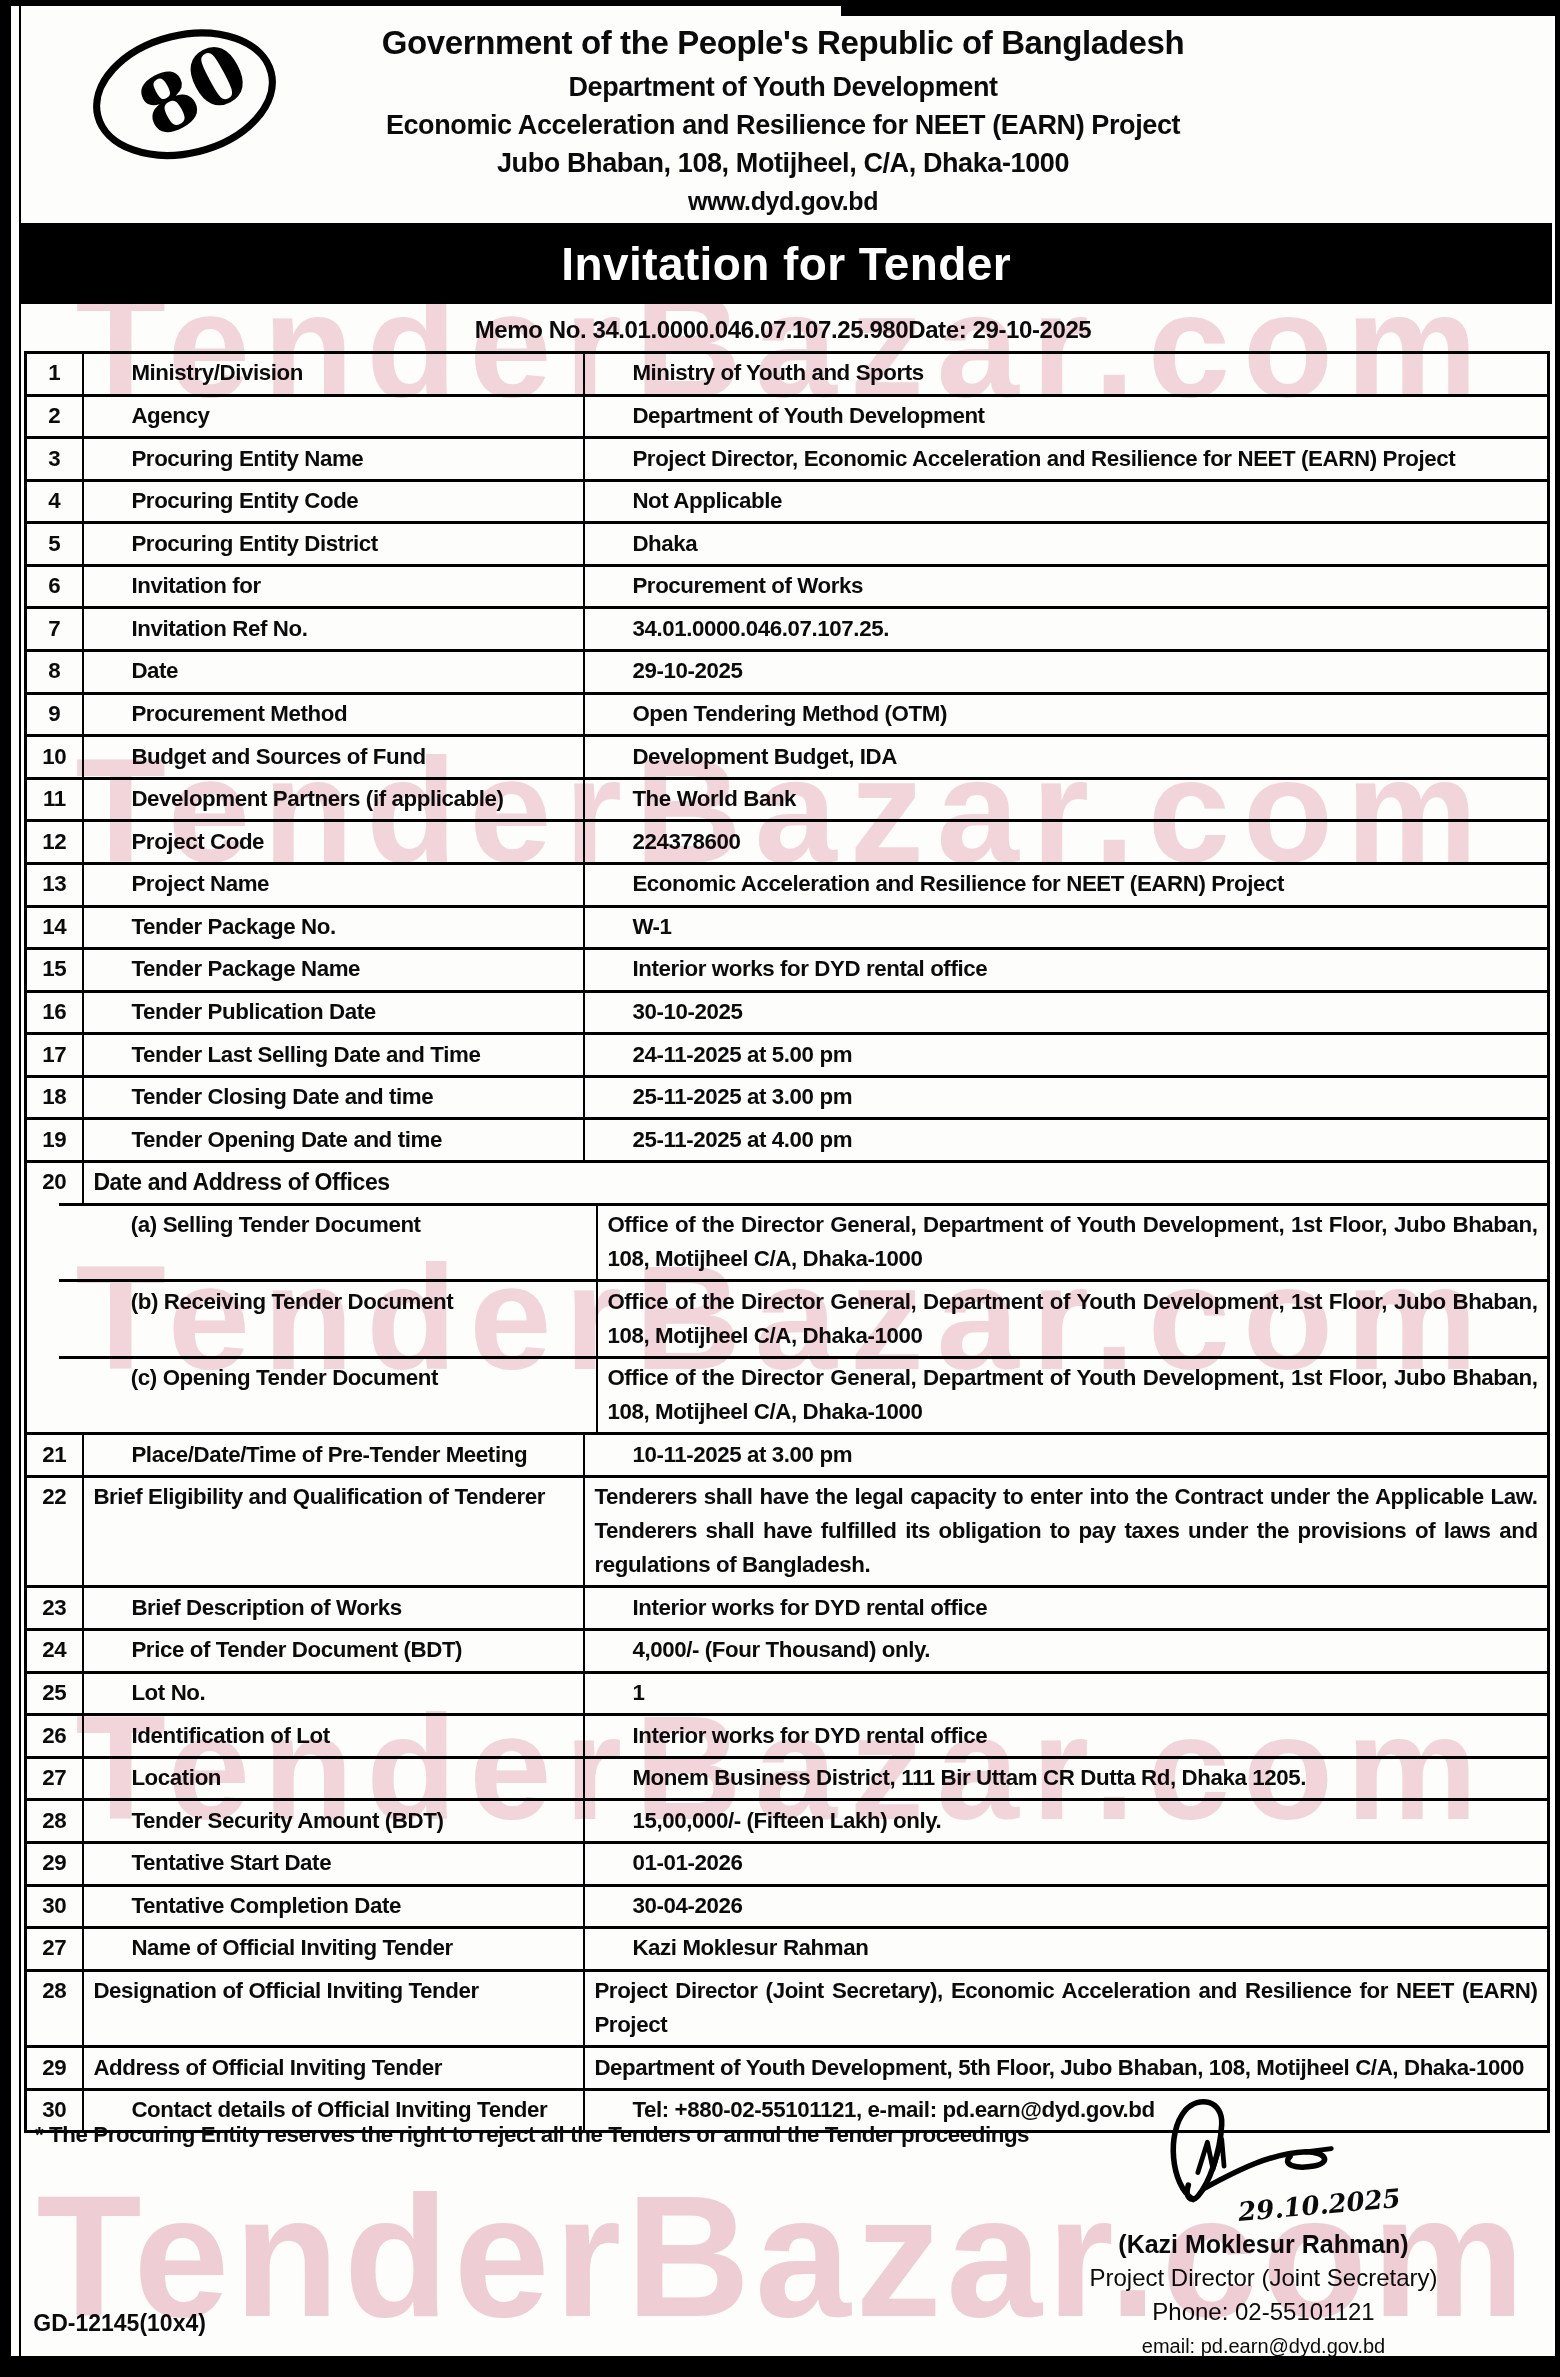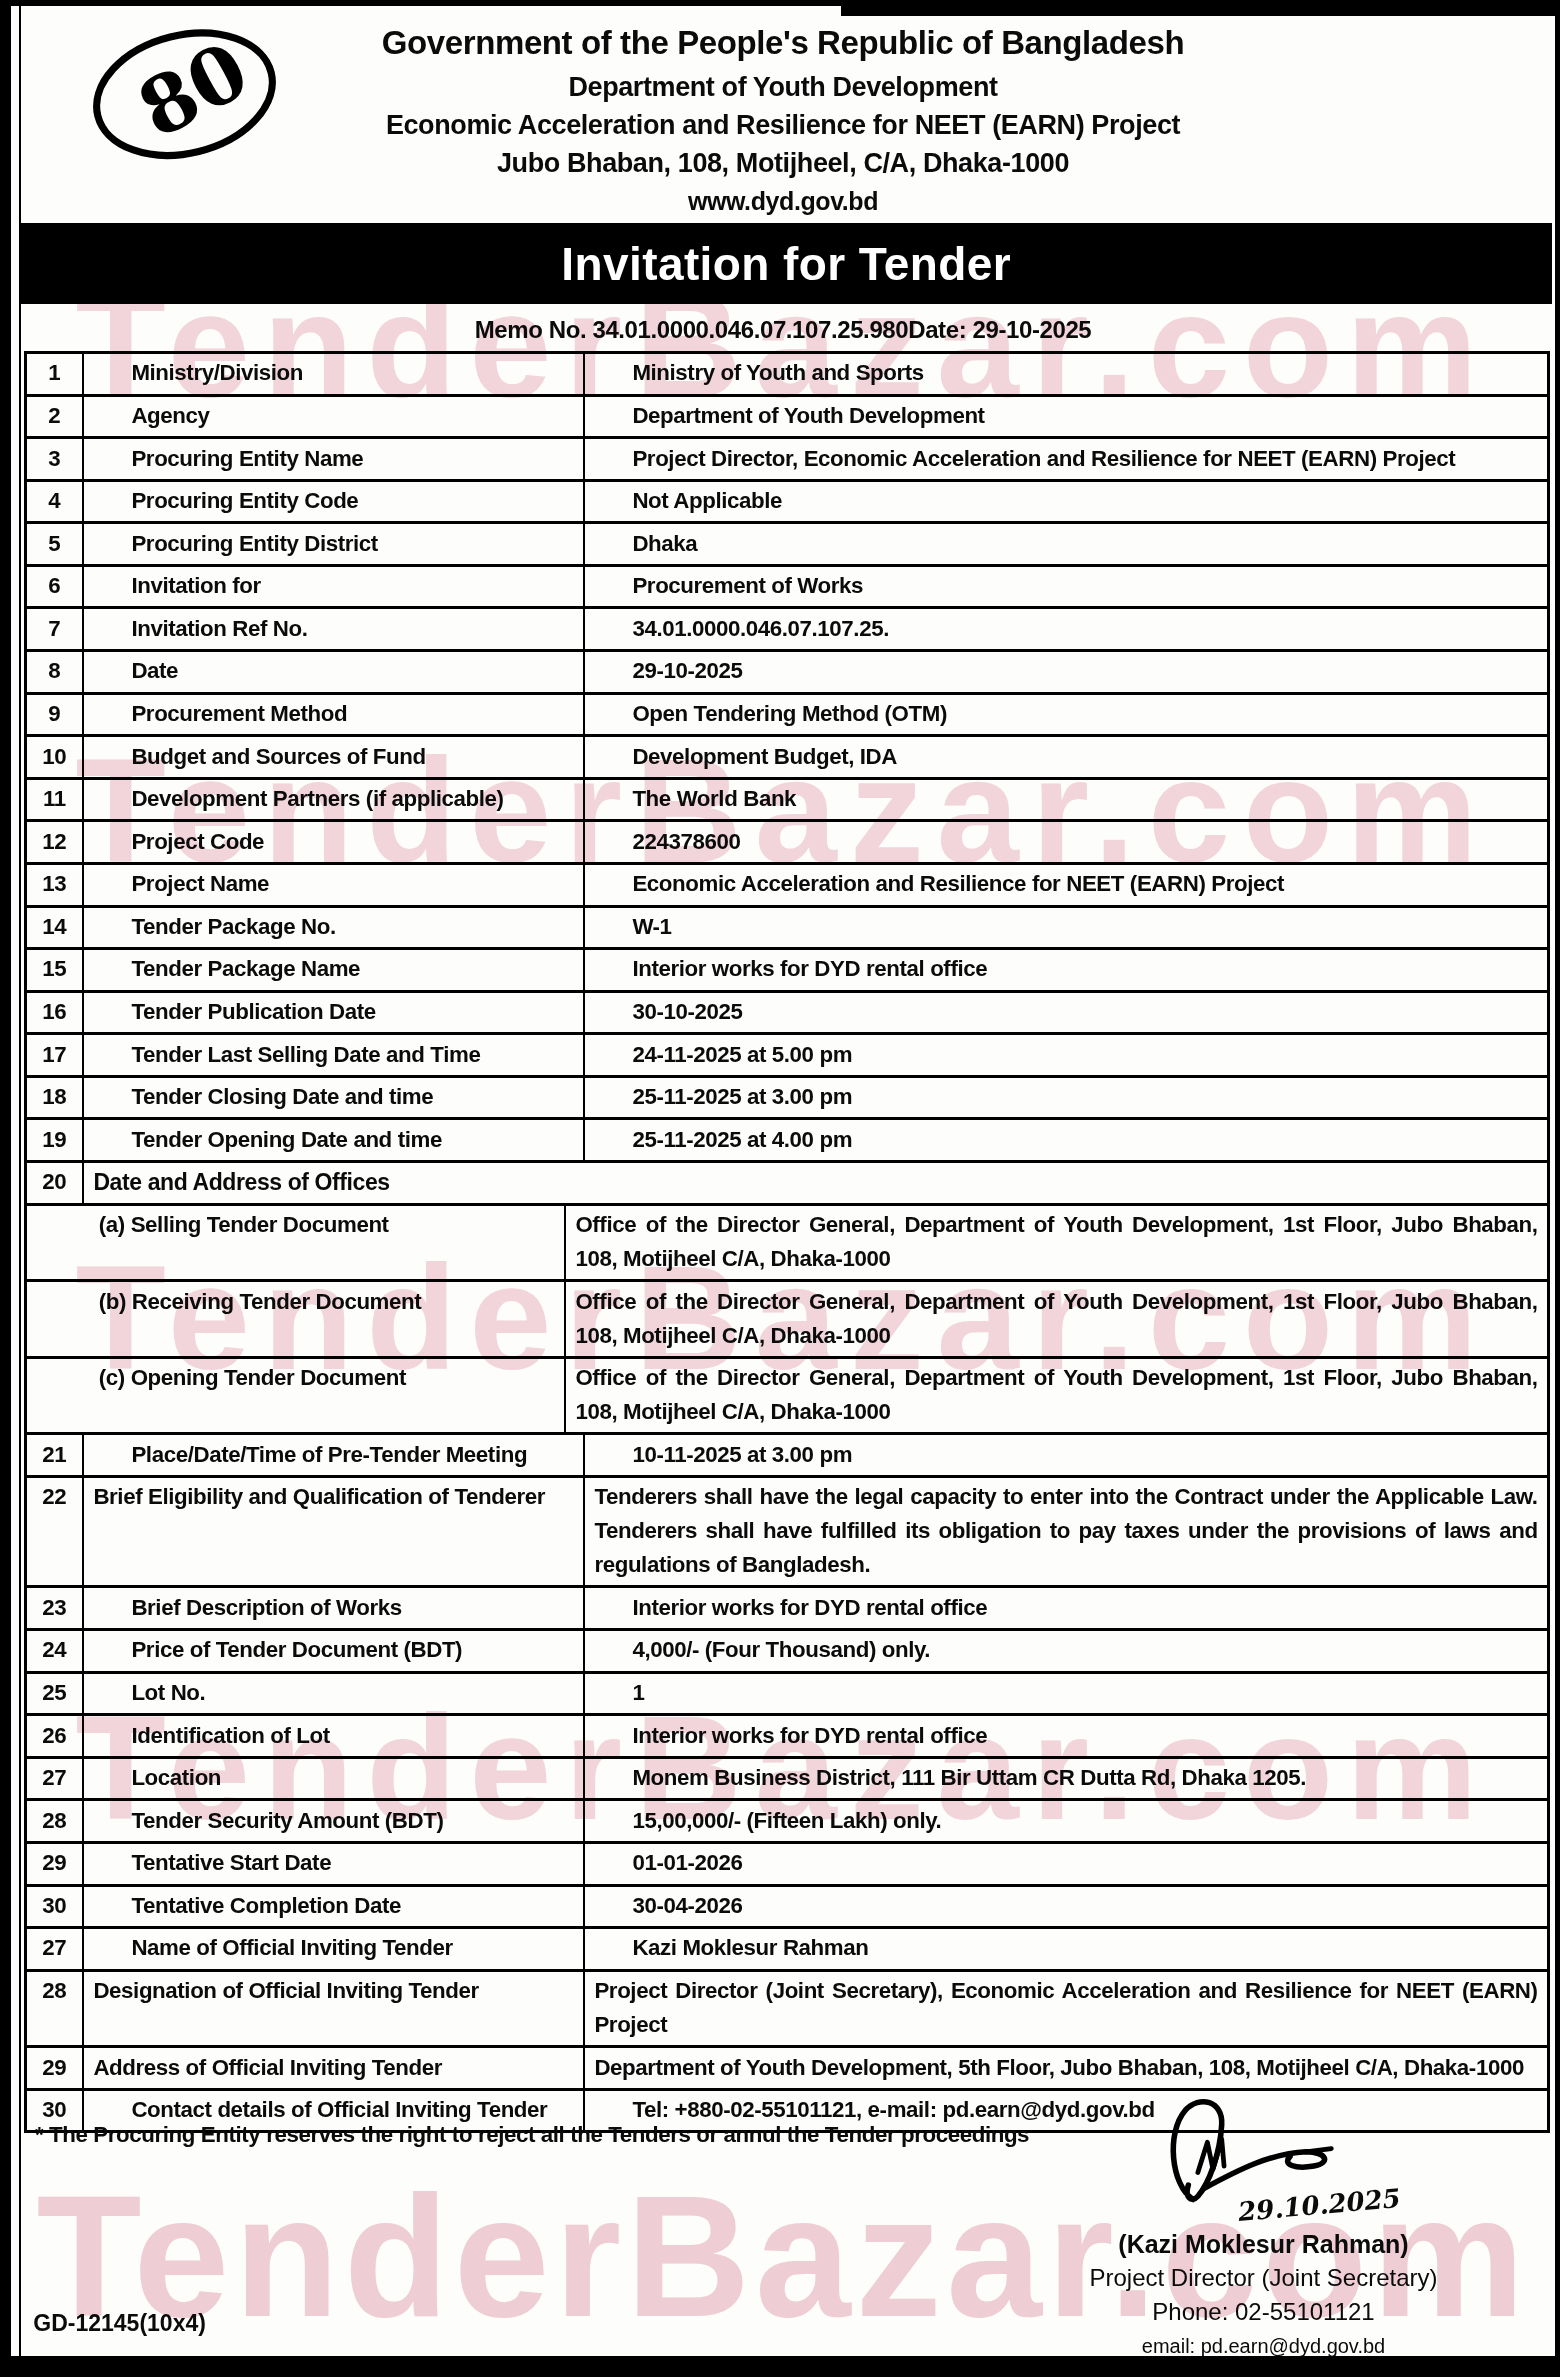--- a/index.html
+++ b/index.html
@@ -56,21 +56,21 @@
   }
 
   .tbl{
     position:absolute;top:345px;left:12.8px;right:4.8px;
     border:3.2px solid #000;z-index:1;
     background:transparent;
   }
   .trow{display:grid;grid-template-columns:57px 501px 1fr;}
   .trow + .trow{border-top:3.2px solid #000;}
   .trow.section{grid-template-columns:57px 1fr;}
-  .trow.sub{grid-template-columns:539px 1fr;}
+  .trow.sub{grid-template-columns:539px 1fr;margin-left:32px;}
   .cell{
     padding:2.4px 9.6px 3.2px 9.6px;
     font-size:22.3px;line-height:34px;font-weight:bold;
     letter-spacing:-0.4px;box-sizing:border-box;
   }
   .cell.sl{text-align:center;border-right:2.4px solid #000;padding-left:3.2px;padding-right:3.2px;}
   .cell.lbl{border-right:2.4px solid #000;}
   .section .cell.lbl{border-right:none;font-size:23px;}
   .sub .cell.lbl{padding-left:72px;border-right:2.4px solid #000;}
   .single .cell.lbl,.single .cell.val{white-space:nowrap;margin-left:38px;}

